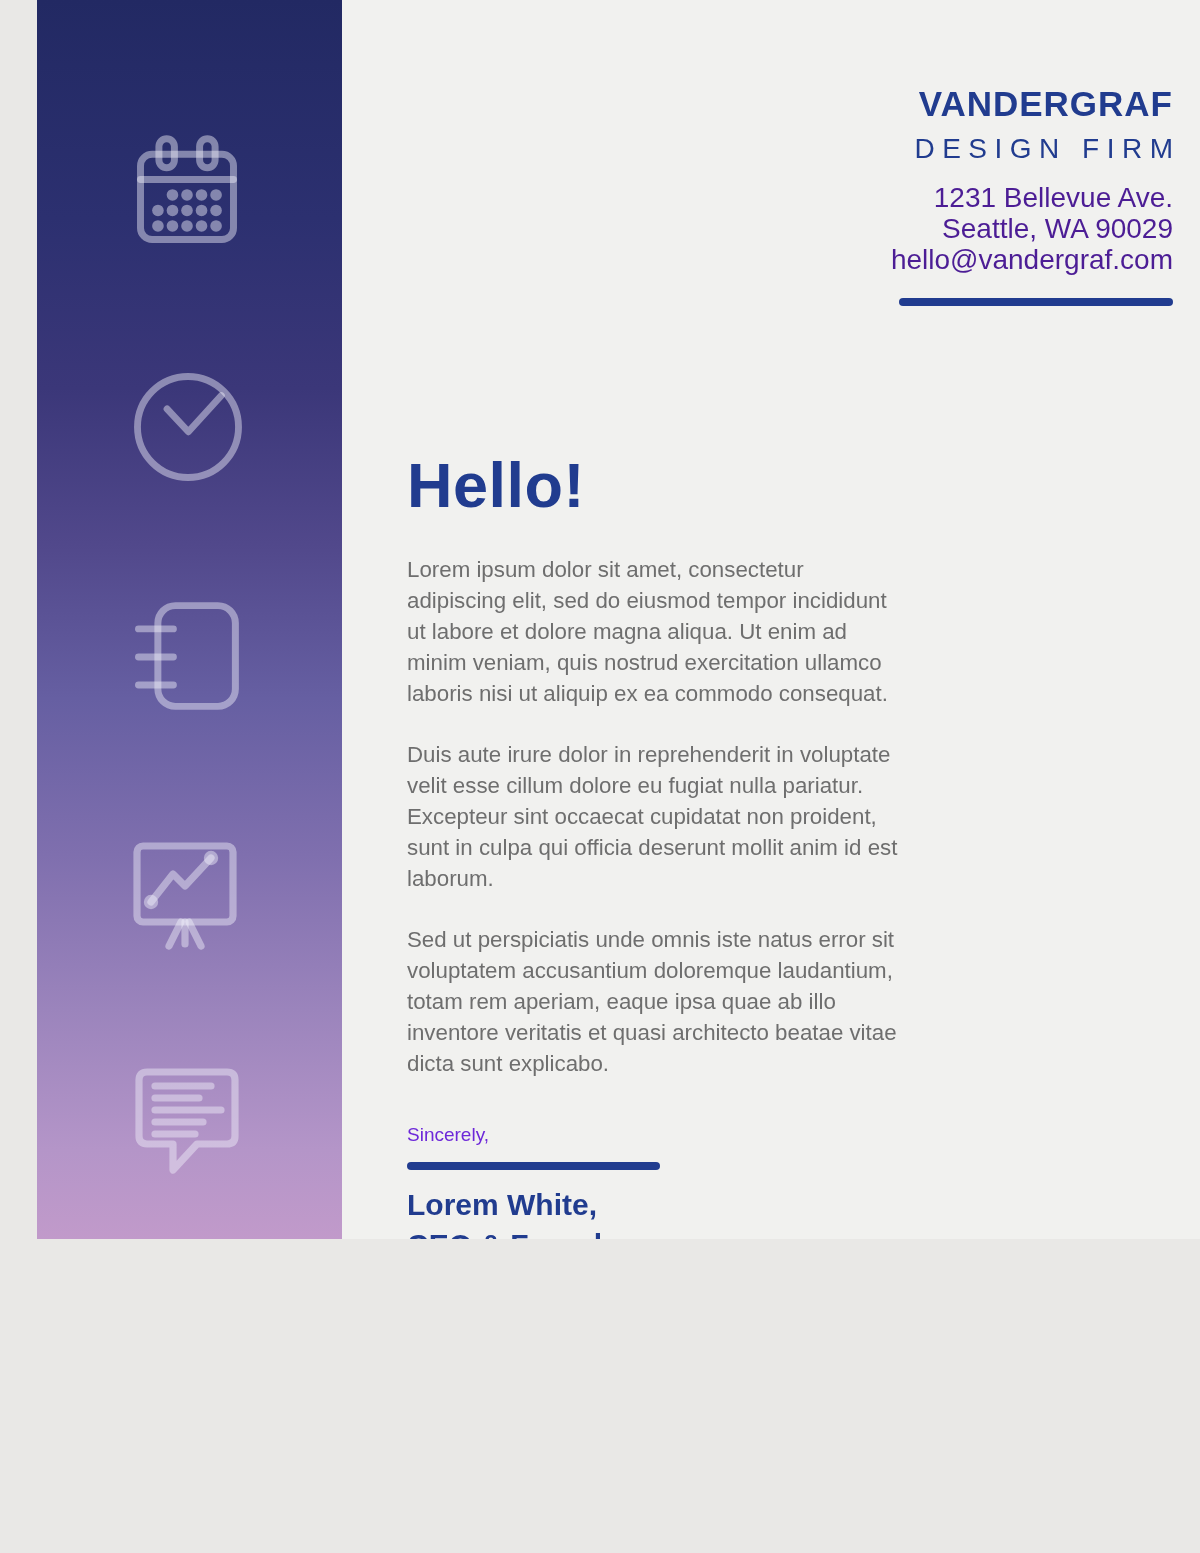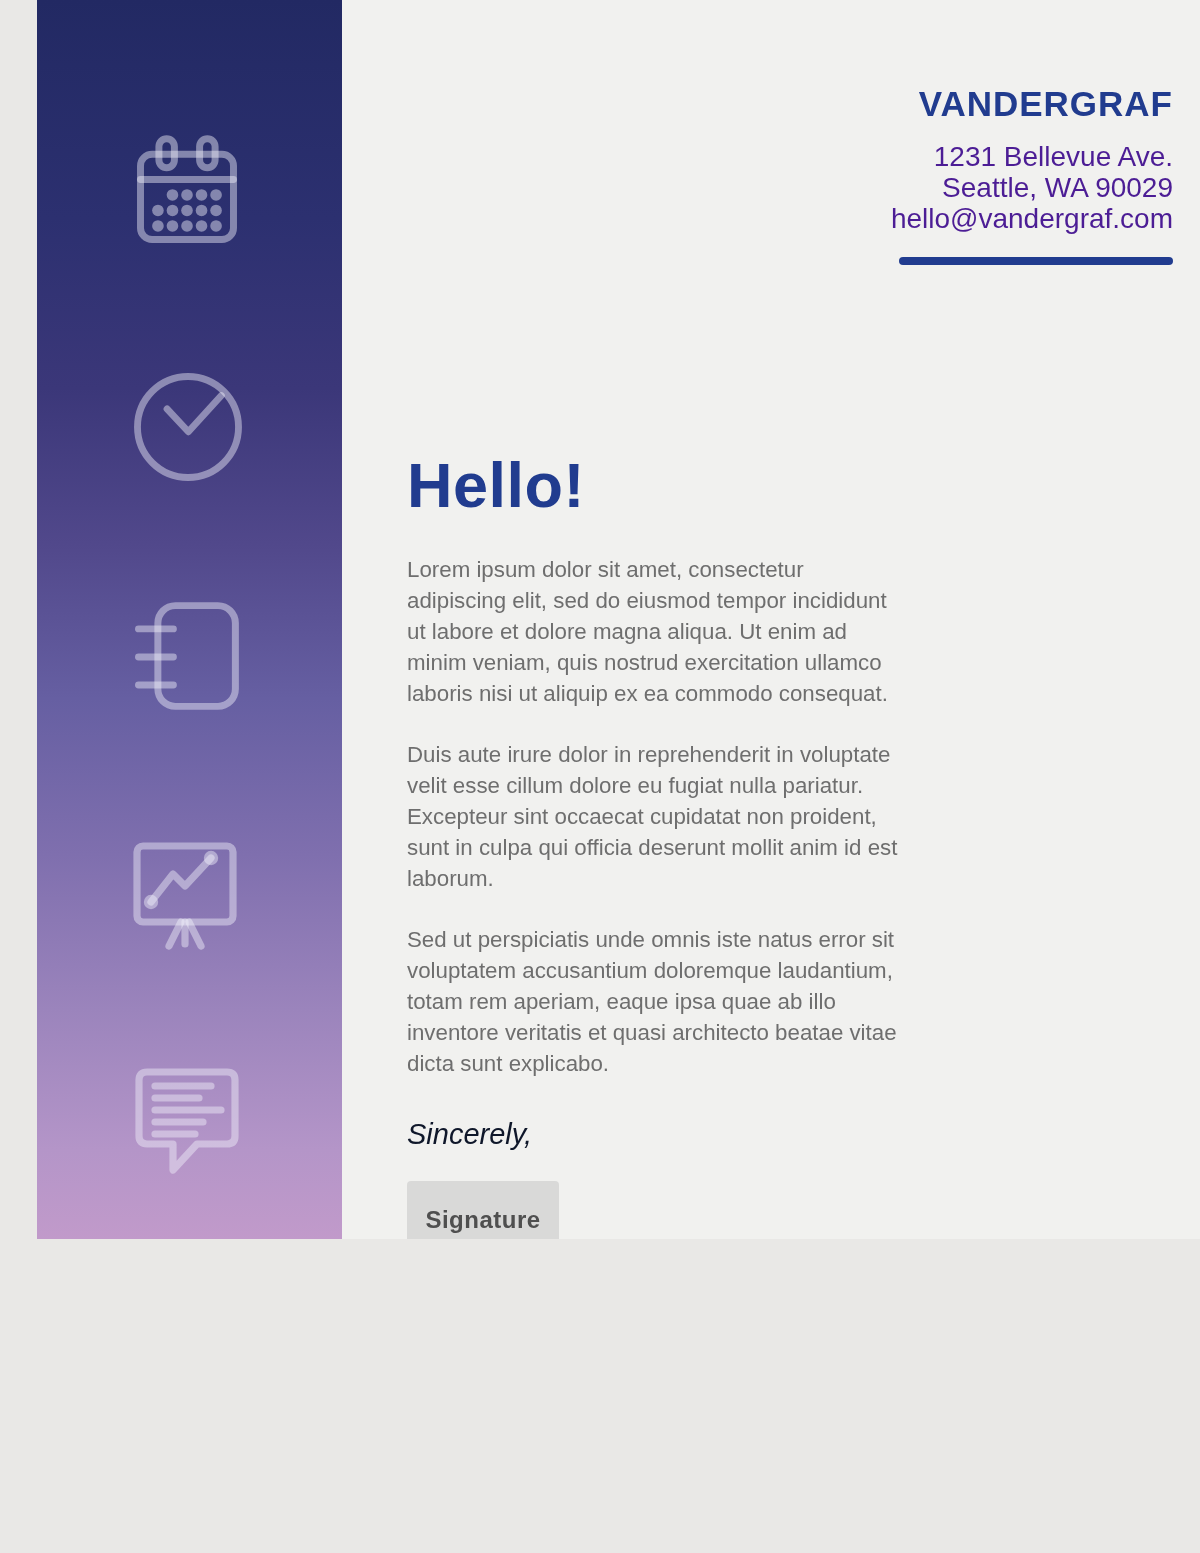--- a/index.html
+++ b/index.html
@@ -66,21 +66,21 @@
   }
   .greeting{
     margin:0;font-size:63px;line-height:70px;font-weight:800;color:#213c8f;
     letter-spacing:0.5px;
   }
   .para{
     margin:30px 0 0 0;font-size:22.3px;line-height:31px;color:#6e6e6e;
   }
   .para.first{margin-top:34px;}
   .closing{
-    margin:40px 0 0 0;font-size:29px;line-height:31px;color:#0f172a;font-style:italic;
+    margin:40px 0 0 0;font-size:19px;line-height:31px;color:#6d28d9;
   }
   .signature-box{
     margin-top:31px;width:152px;height:78px;border-radius:4px;
     background:#d9d9d8;display:flex;align-items:center;justify-content:center;
   }
   .signature-box span{
     font-size:24px;font-weight:600;color:#4f4f4f;letter-spacing:0.5px;
   }
   .signature-divider{
     margin-top:12px;width:253px;height:8px;border-radius:4px;background:#213c8f;
@@ -168,38 +168,36 @@
         <line x1="22" y1="69" x2="42" y2="65"></line>
         <path d="M19,17 A15,15 0 0 1 28,9.5"></path>
       </svg>
     </div>
 
     <div class="sidebar-bottom-strip"></div>
   </div>
 
   <div class="header">
     <div class="brand-name">VANDERGRAF</div>
+    <div class="brand-sub">DESIGN FIRM</div>
     <div class="address">
       <div>1231 Bellevue Ave.</div>
       <div>Seattle, WA 90029</div>
       <div>hello@vandergraf.com</div>
     </div>
     <div class="header-divider"></div>
   </div>
 
   <div class="main">
     <h1 class="greeting">Hello!</h1>
     <p class="para first">Lorem ipsum dolor sit amet, consectetur adipiscing elit, sed do eiusmod tempor incididunt ut labore et dolore magna aliqua. Ut enim ad minim veniam, quis nostrud exercitation ullamco laboris nisi ut aliquip ex ea commodo consequat.</p>
     <p class="para">Duis aute irure dolor in reprehenderit in voluptate velit esse cillum dolore eu fugiat nulla pariatur. Excepteur sint occaecat cupidatat non proident, sunt in culpa qui officia deserunt mollit anim id est laborum.</p>
     <p class="para">Sed ut perspiciatis unde omnis iste natus error sit voluptatem accusantium doloremque laudantium, totam rem aperiam, eaque ipsa quae ab illo inventore veritatis et quasi architecto beatae vitae dicta sunt explicabo.</p>
     <p class="closing">Sincerely,</p>
 
-    <div class="signature-box">
-      <span>Signature</span>
-    </div>
     <div class="signature-divider"></div>
 
     <div class="signer">
       <div>Lorem White,</div>
       <div>CEO &amp; Founder</div>
     </div>
   </div>
 
 </div>
 

